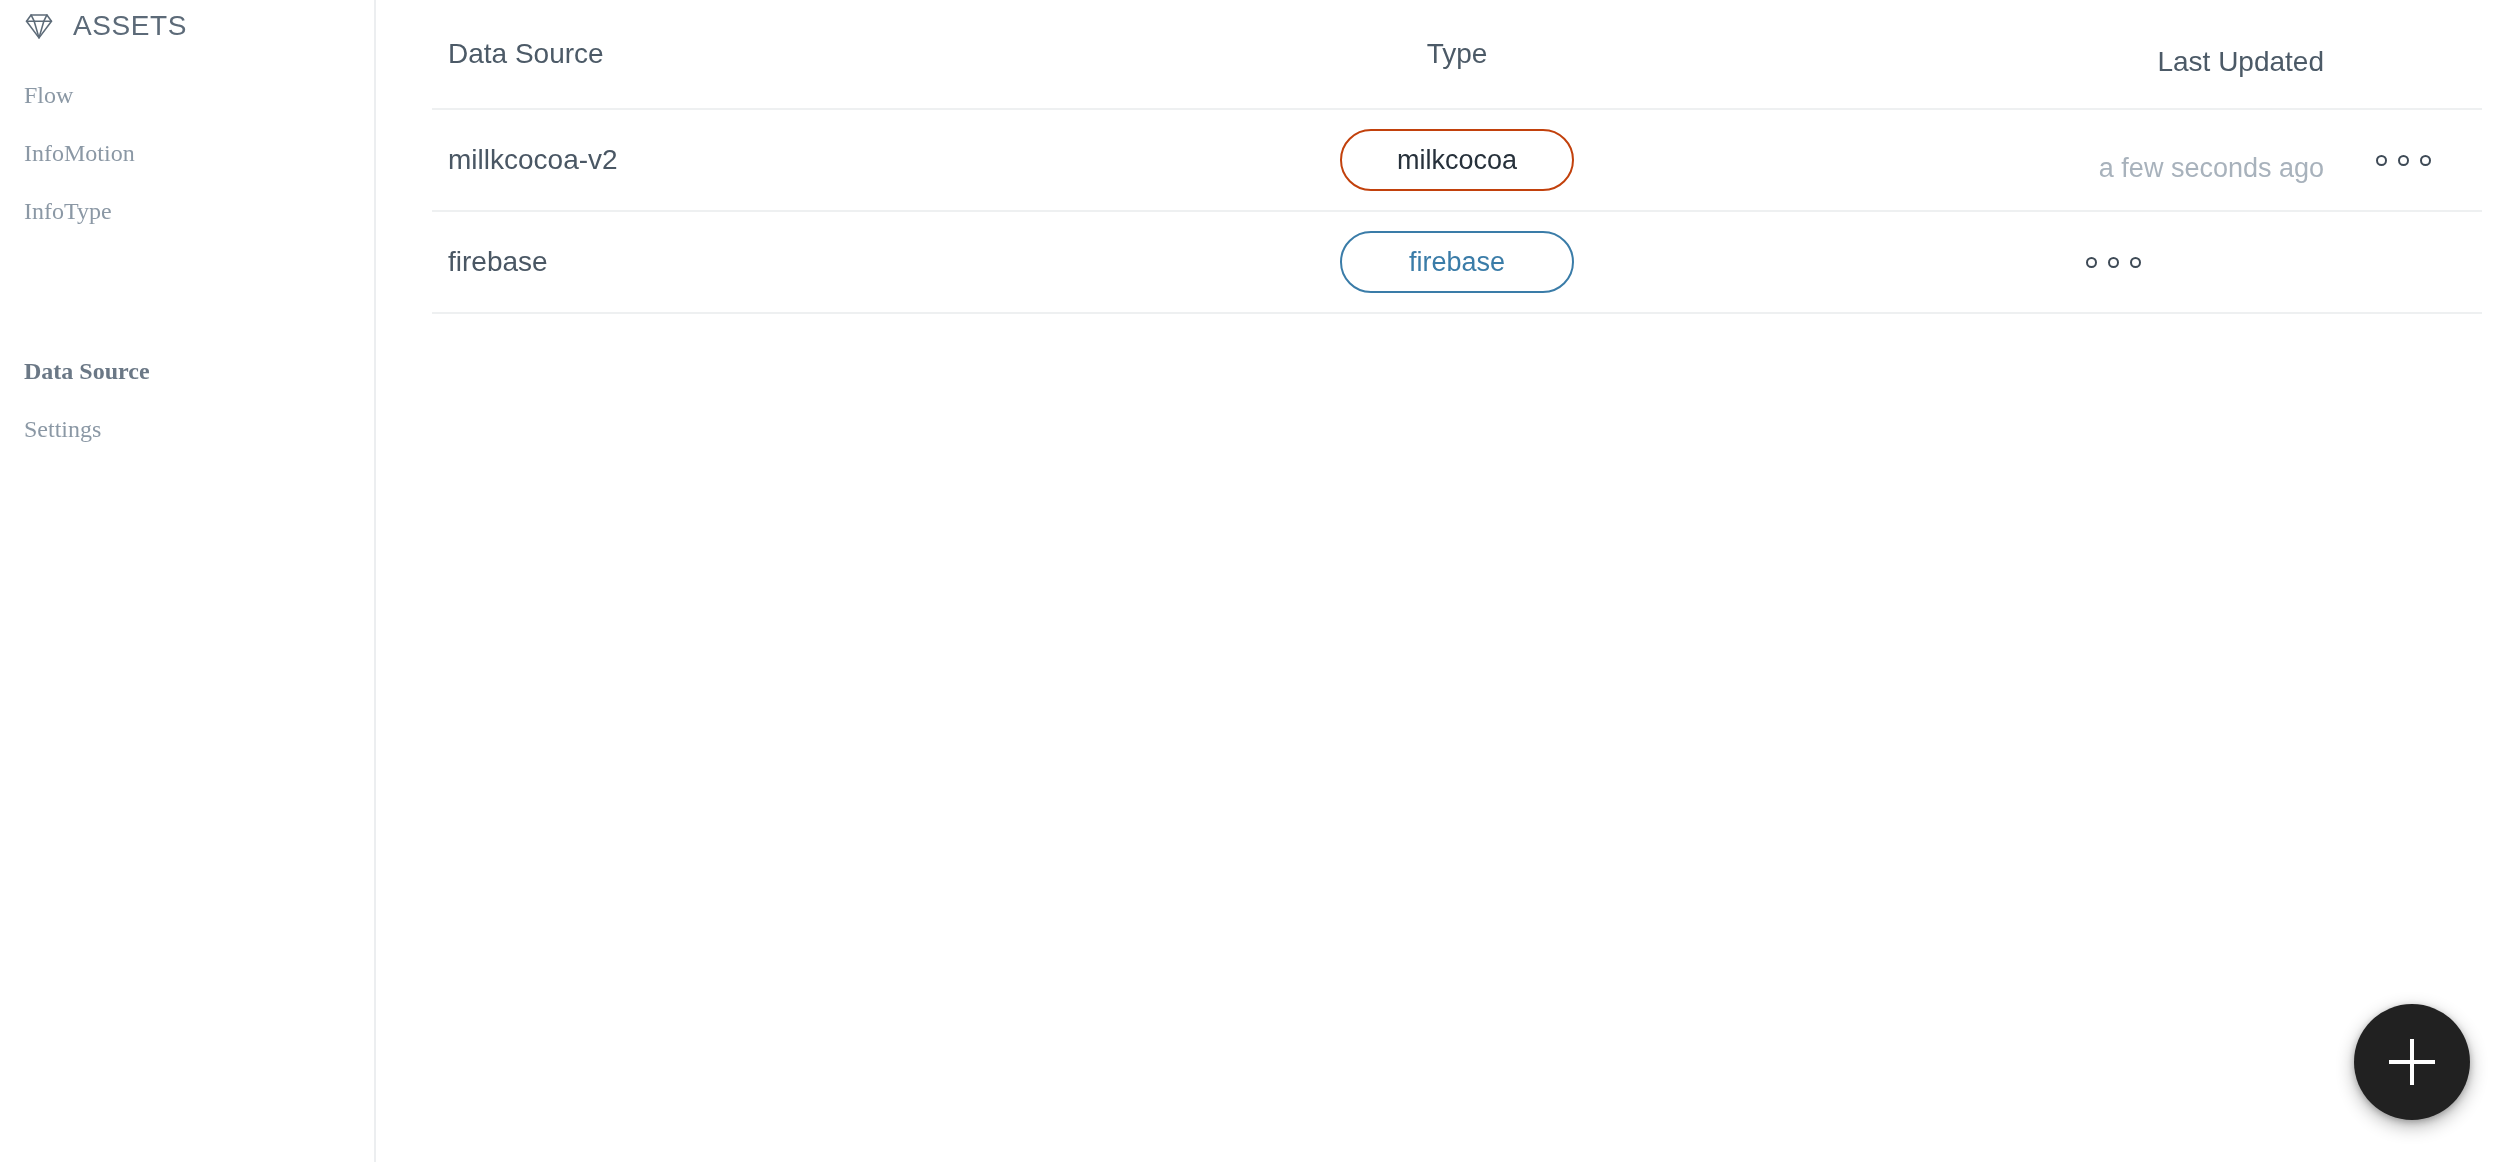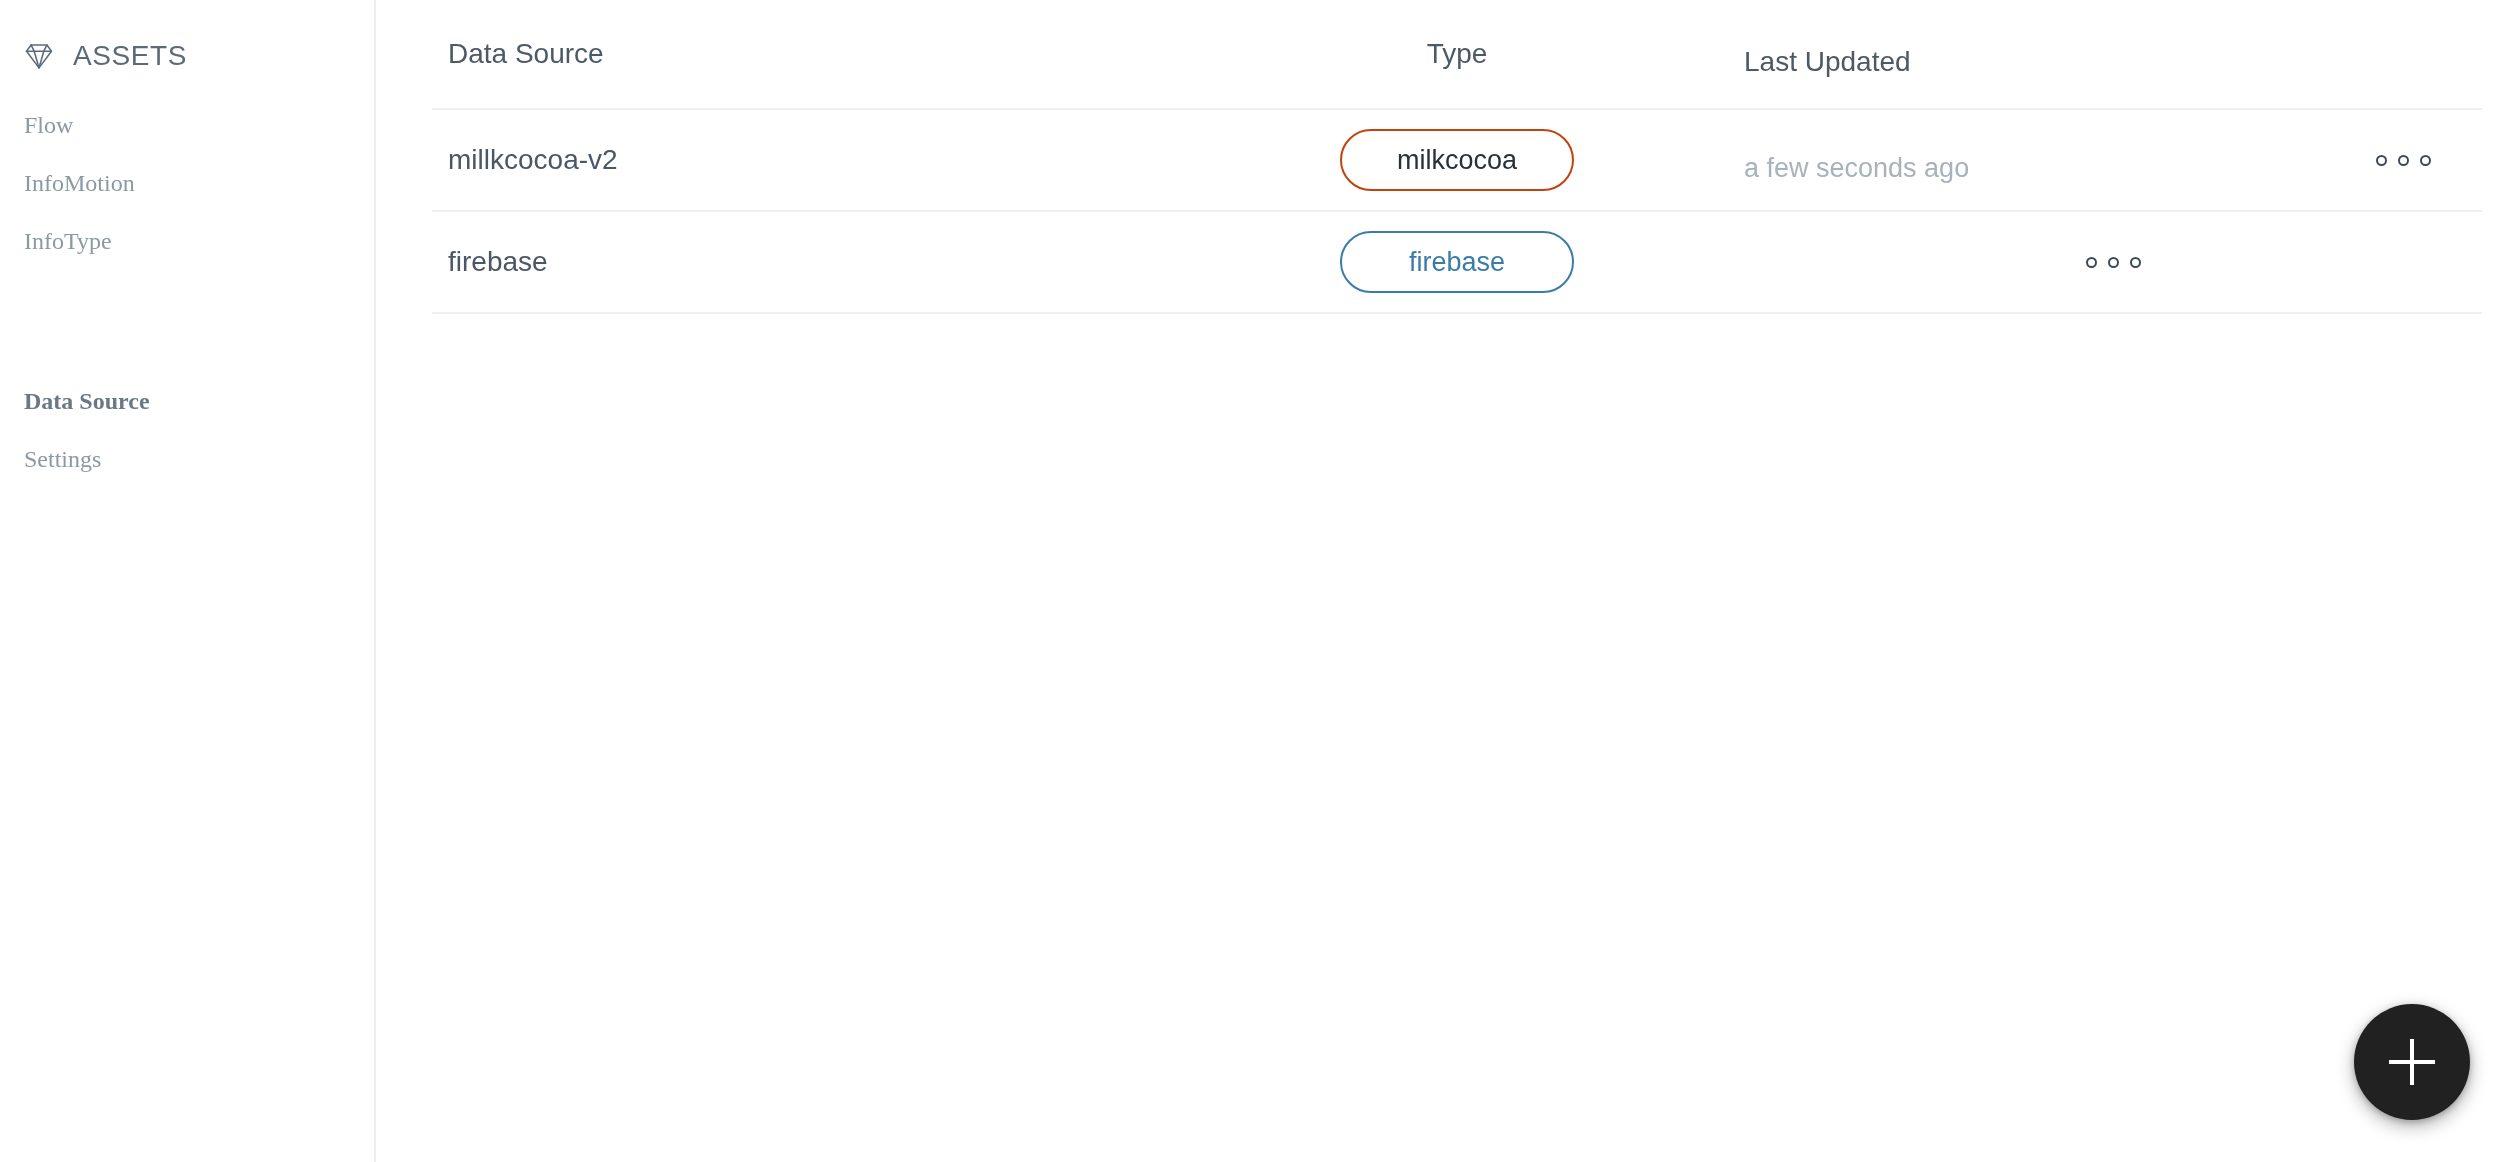--- a/index.html
+++ b/index.html
@@ -21,21 +21,20 @@
   }
 
   
   .sidebar {
     position: relative;
     width: 376px;
     height: 1162px;
     flex: 0 0 376px;
     background: #ffffff;
     border-right: 2px solid #eceef0;
-    padding-top: 30px;
   }
 
   .nav-section { margin-bottom: 0; }
 
   .section-header {
     display: flex;
     align-items: center;
     padding: 0 0 0 22px;
     height: 52px;
   }
@@ -121,21 +120,21 @@
 
   .col-type {
     flex: 0 0 574px;
     display: flex;
     justify-content: center;
     align-items: center;
   }
 
   .col-updated {
     flex: 0 0 580px;
-    text-align: left;
+    text-align: right;
     font-size: 27px;
     color: #a8b2bc;
     white-space: nowrap;
     margin-top: 16px;
   }
 
   .col-actions {
     flex: 1 1 auto;
     display: flex;
     justify-content: center;

